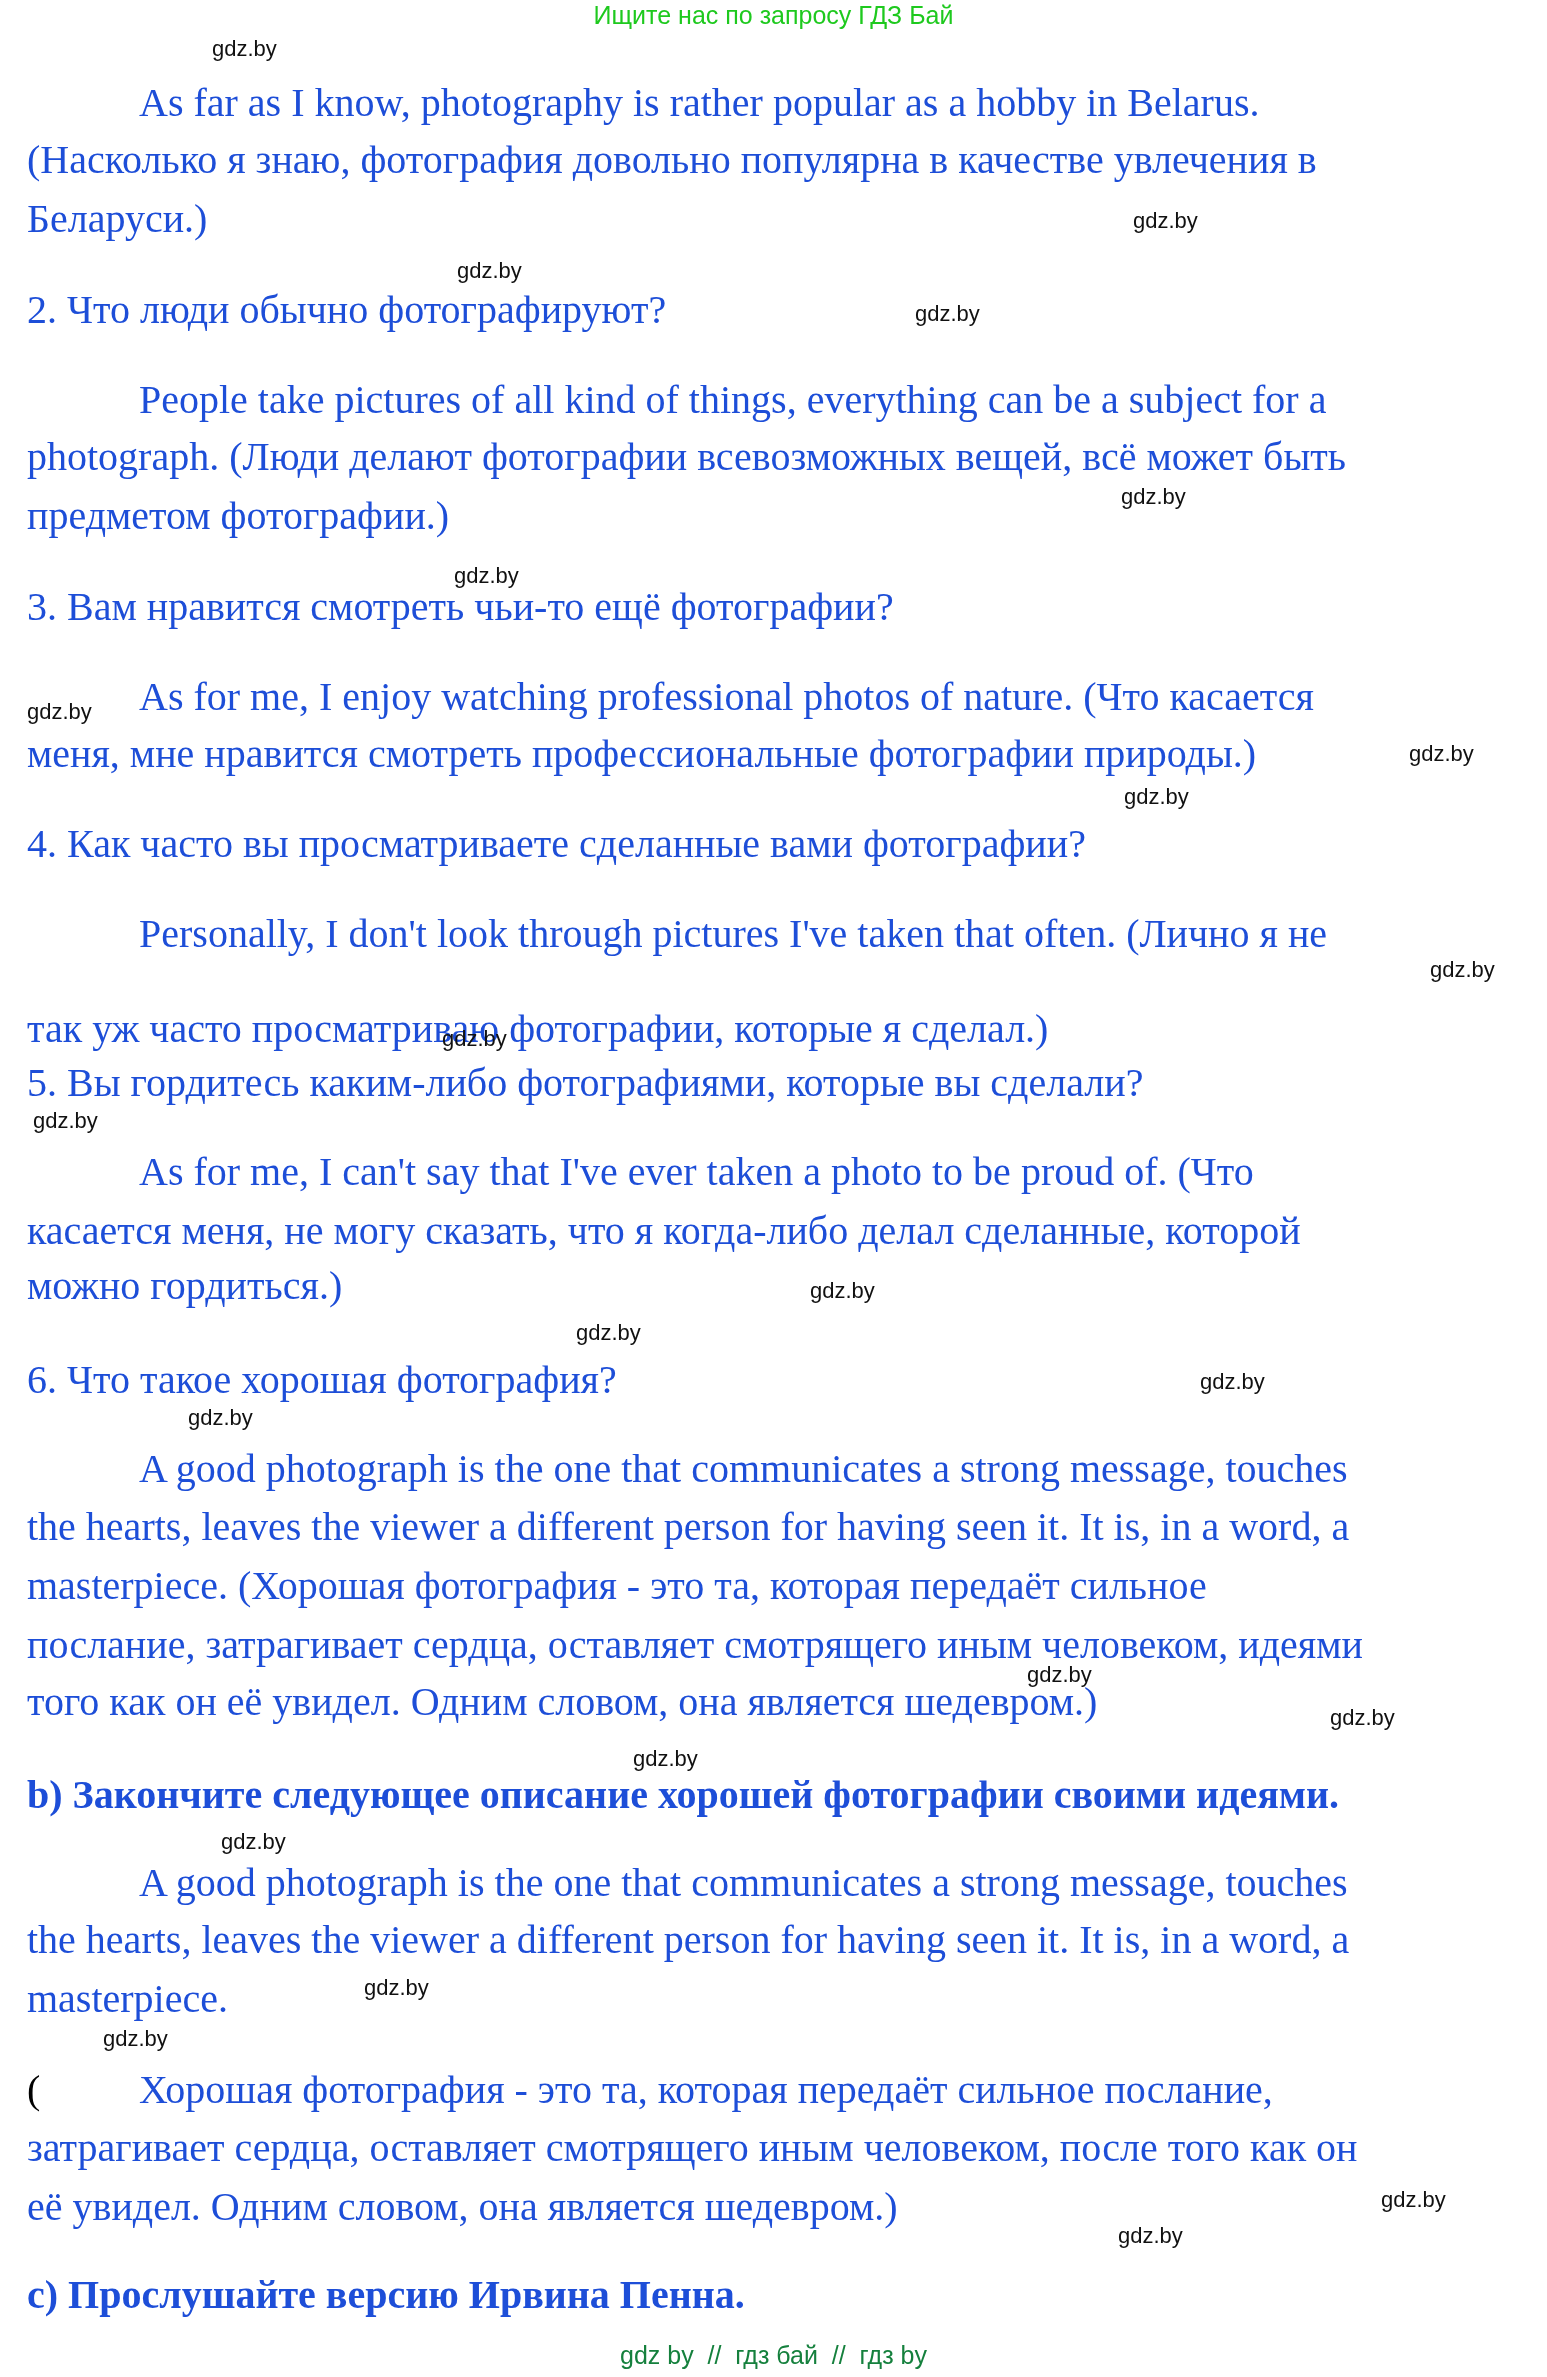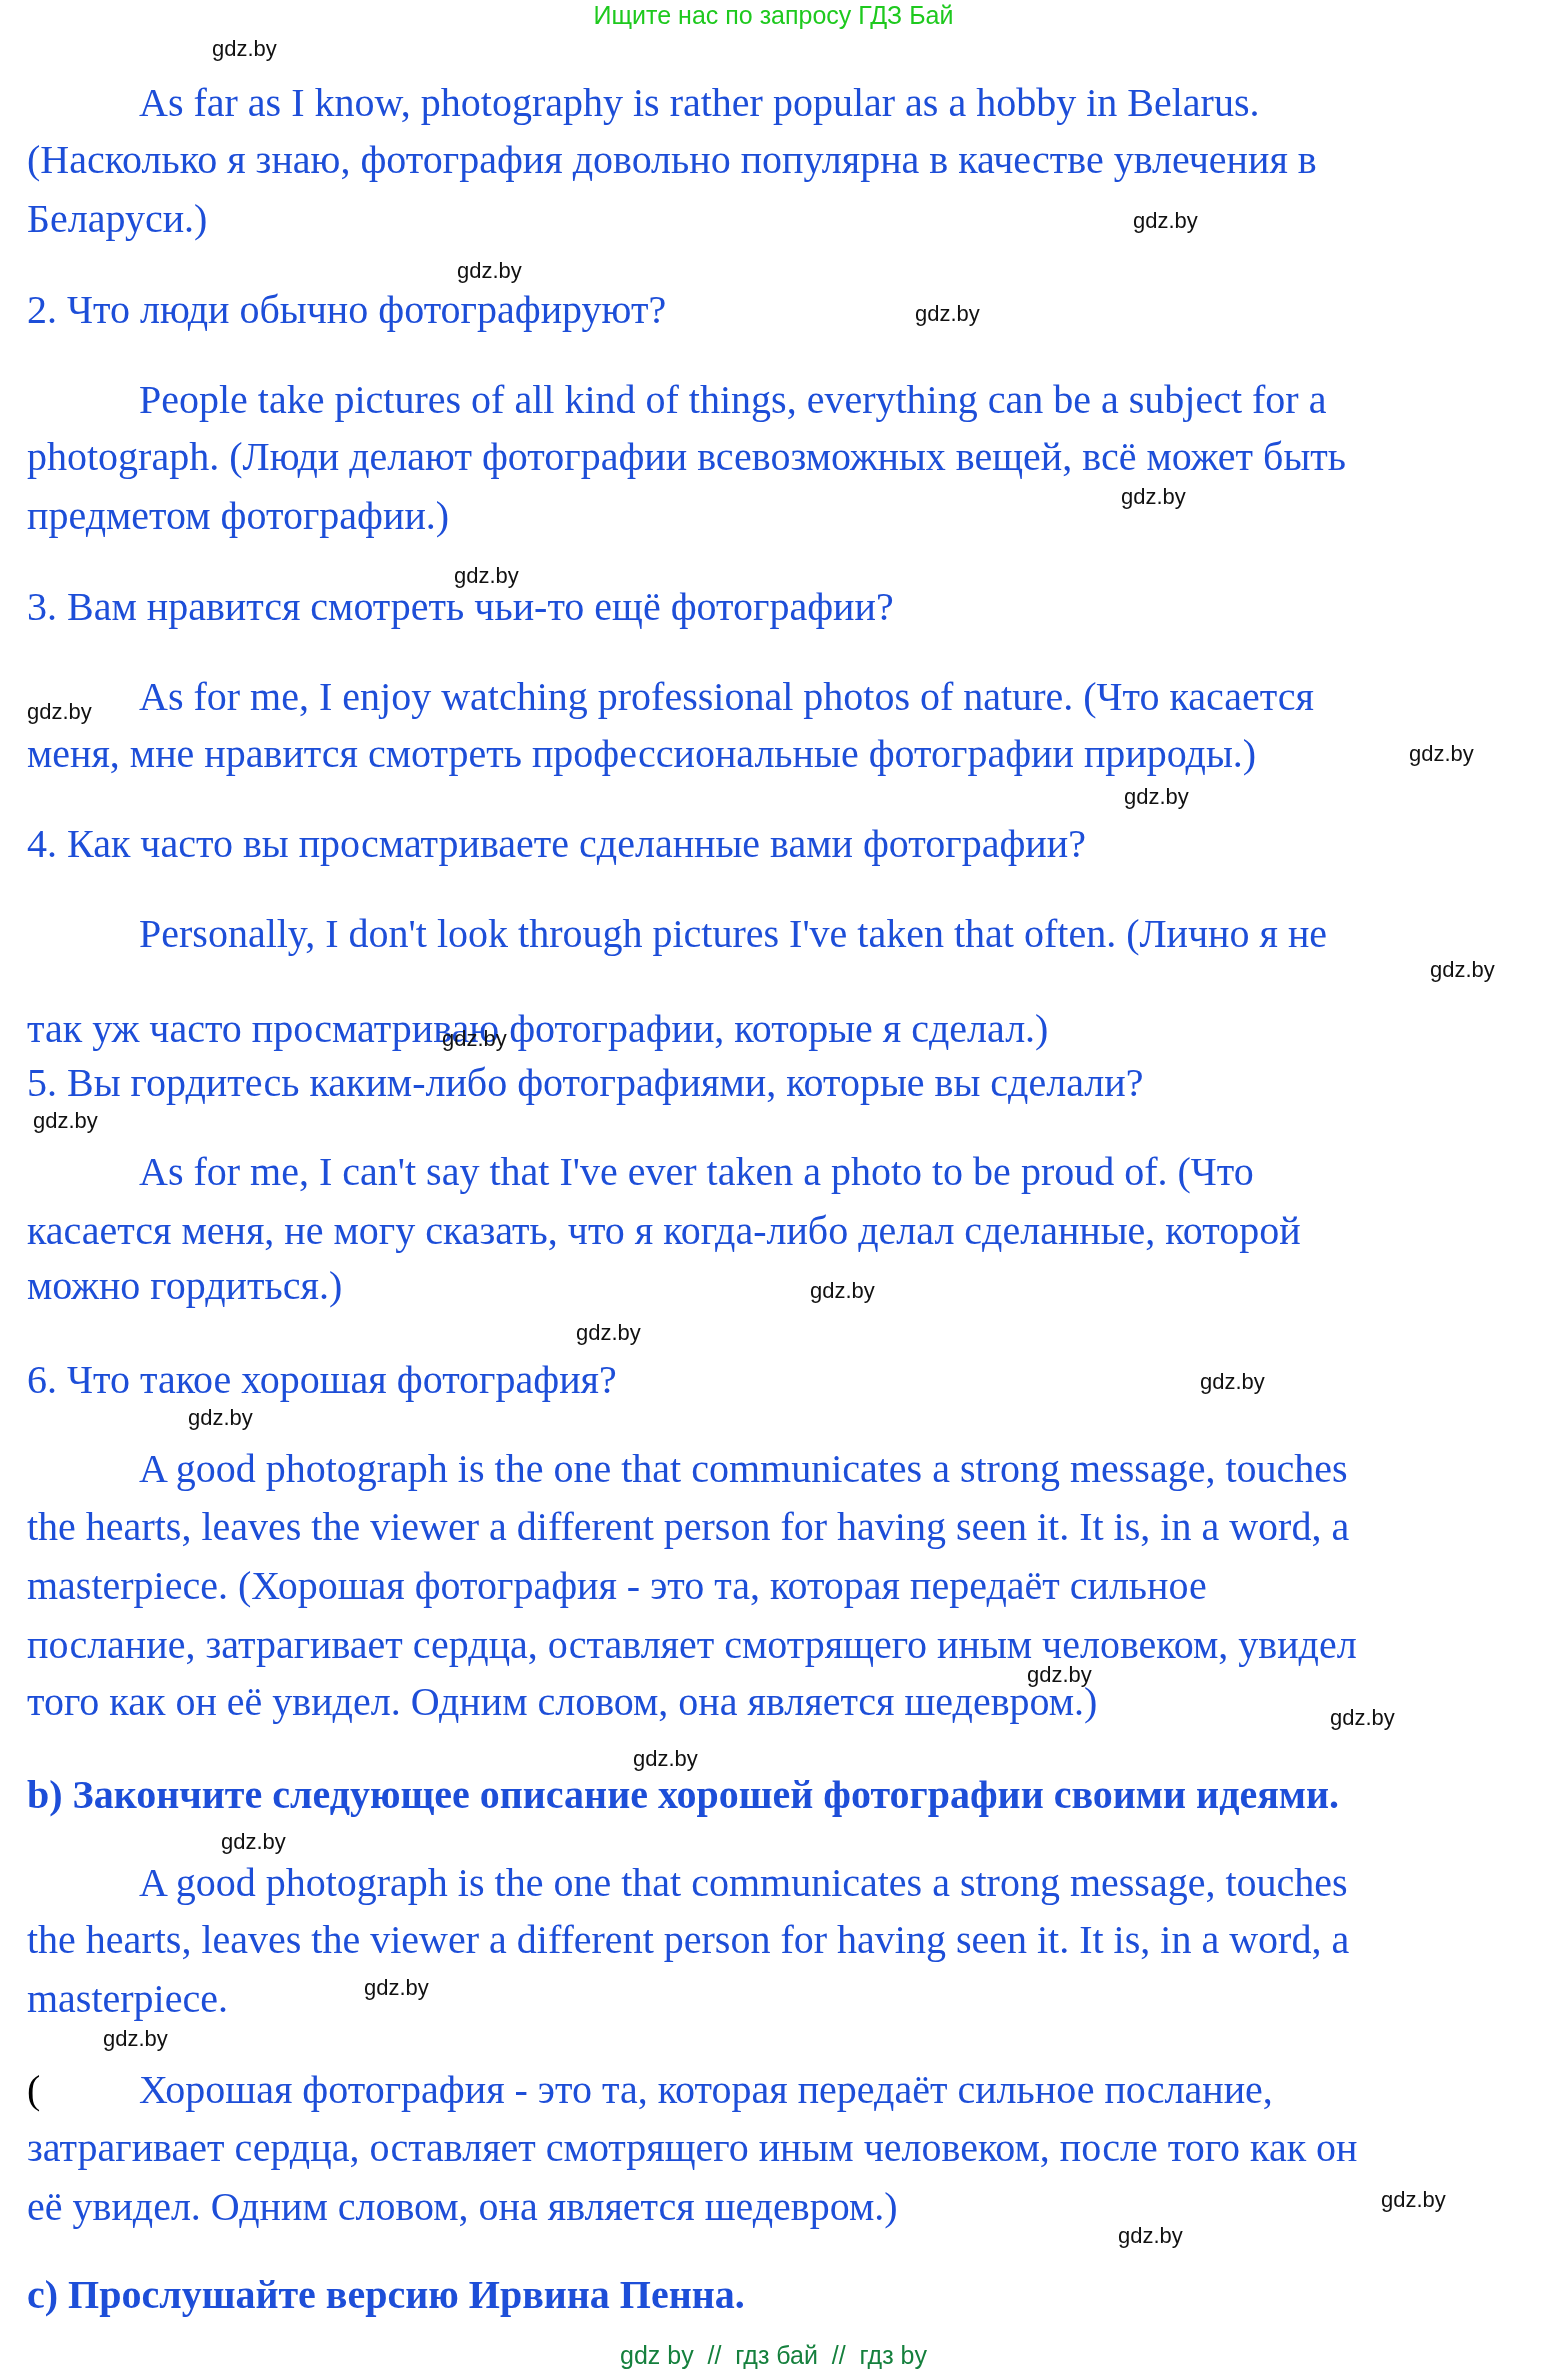--- a/index.html
+++ b/index.html
@@ -40,21 +40,21 @@
 
 <div class="ln" style="top:1059px">5. Вы гордитесь каким-либо фотографиями, которые вы сделали?</div>
 <div class="ln ind" style="top:1148px">As for me, I can't say that I've ever taken a photo to be proud of. (Что</div>
 <div class="ln" style="top:1207px">касается меня, не могу сказать, что я когда-либо делал сделанные, которой</div>
 <div class="ln" style="top:1262px">можно гордиться.)</div>
 
 <div class="ln" style="top:1356px">6. Что такое хорошая фотография?</div>
 <div class="ln ind" style="top:1445px">A good photograph is the one that communicates a strong message, touches</div>
 <div class="ln" style="top:1503px">the hearts, leaves the viewer a different person for having seen it. It is, in a word, a</div>
 <div class="ln" style="top:1562px">masterpiece. (Хорошая фотография - это та, которая передаёт сильное</div>
-<div class="ln" style="top:1621px">послание, затрагивает сердца, оставляет смотрящего иным человеком, увидел</div>
+<div class="ln" style="top:1621px">послание, затрагивает сердца, оставляет смотрящего иным человеком, идеями</div>
 <div class="ln" style="top:1678px">того как он её увидел. Одним словом, она является шедевром.)</div>
 
 <div class="ln b" style="top:1771px">b) Закончите следующее описание хорошей фотографии своими идеями.</div>
 <div class="ln ind" style="top:1859px">A good photograph is the one that communicates a strong message, touches</div>
 <div class="ln" style="top:1916px">the hearts, leaves the viewer a different person for having seen it. It is, in a word, a</div>
 <div class="ln" style="top:1975px">masterpiece.</div>
 
 <div class="paren" style="top:2066px">(</div>
 <div class="ln ind" style="top:2066px">Хорошая фотография - это та, которая передаёт сильное послание,</div>
 <div class="ln" style="top:2124px">затрагивает сердца, оставляет смотрящего иным человеком, после того как он</div>

